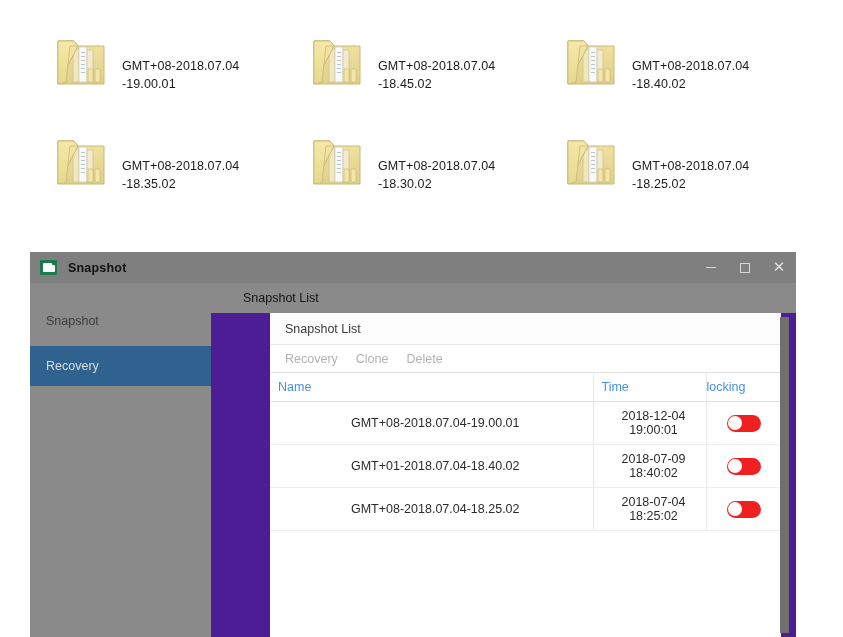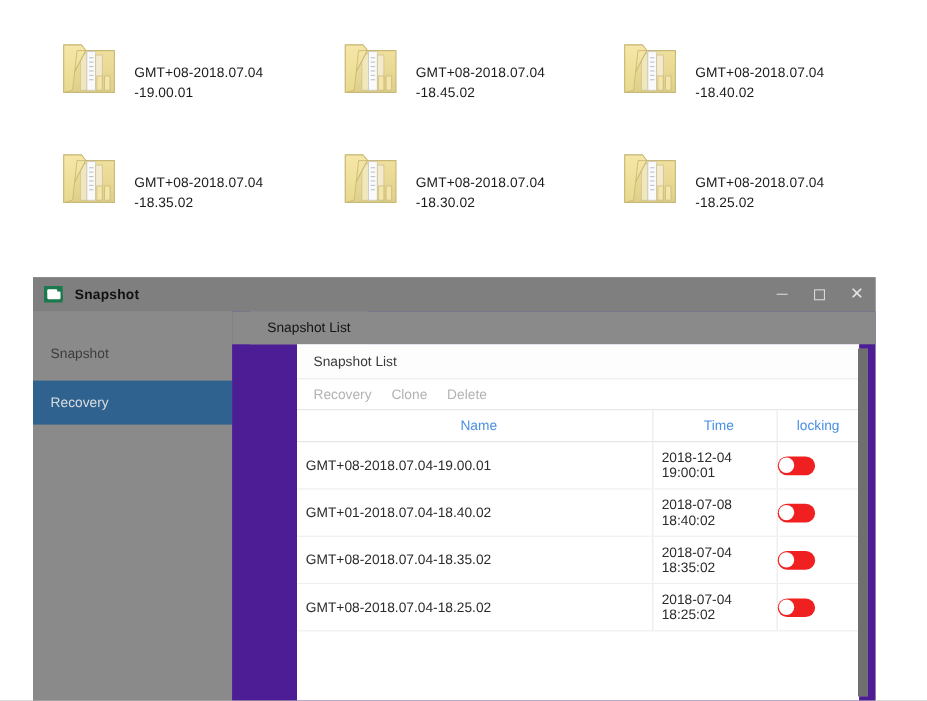--- a/index.html
+++ b/index.html
@@ -227,30 +227,30 @@
   
   #snapshot-table {
     width: 511px;
     border-collapse: collapse;
     table-layout: fixed;
   }
   #snapshot-table th {
     font-size: 12.5px;
     font-weight: normal;
     color: #4a90e2;
-    text-align: center;
+    text-align: left;
     padding: 7px 0 7px 8px;
     border-bottom: 1px solid #e3e3e3;
     background: #ffffff;
     box-sizing: border-box;
   }
   #snapshot-table td {
     font-size: 12.5px;
     color: #2b2b2b;
-    text-align: left;
+    text-align: center;
     padding: 7px 0 7px 8px;
     border-bottom: 1px solid #eeeeee;
     background: #ffffff;
     box-sizing: border-box;
     height: 28px;
   }
   .col-name  { width: 323px; }
   .col-time  { width: 113px; border-left: 1px solid #e9e9e9; margin-left: 10px; }
   .col-lock  { width: 75px; border-left: 1px solid #e9e9e9; text-align: center; padding-left: 0 !important; }
 
@@ -614,26 +614,21 @@
           </tr>
         </thead>
         <tbody id="table-body">
             <tr>
               <td class="col-name">GMT+08-2018.07.04-19.00.01</td>
               <td class="col-time">2018-12-04 19:00:01</td>
               <td class="col-lock"><span class="toggle"><span class="knob"></span></span></td>
             </tr>
             <tr>
               <td class="col-name">GMT+01-2018.07.04-18.40.02</td>
-              <td class="col-time">2018-07-08 18:40:02</td>
-              <td class="col-lock"><span class="toggle"><span class="knob"></span></span></td>
-            </tr>
-            <tr>
-              <td class="col-name">GMT+08-2018.07.04-18.35.02</td>
-              <td class="col-time">2018-07-04 18:35:02</td>
+              <td class="col-time">2018-07-09 18:40:02</td>
               <td class="col-lock"><span class="toggle"><span class="knob"></span></span></td>
             </tr>
             <tr>
               <td class="col-name">GMT+08-2018.07.04-18.25.02</td>
               <td class="col-time">2018-07-04 18:25:02</td>
               <td class="col-lock"><span class="toggle"><span class="knob"></span></span></td>
             </tr>
           </tbody>
       </table>
     </div>

